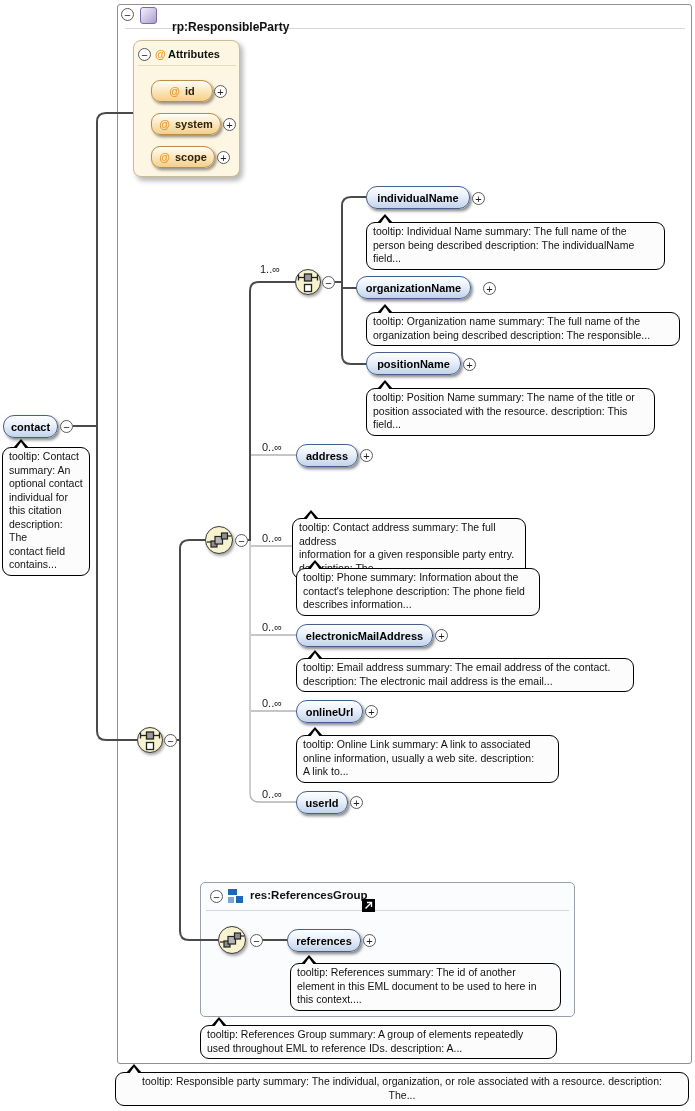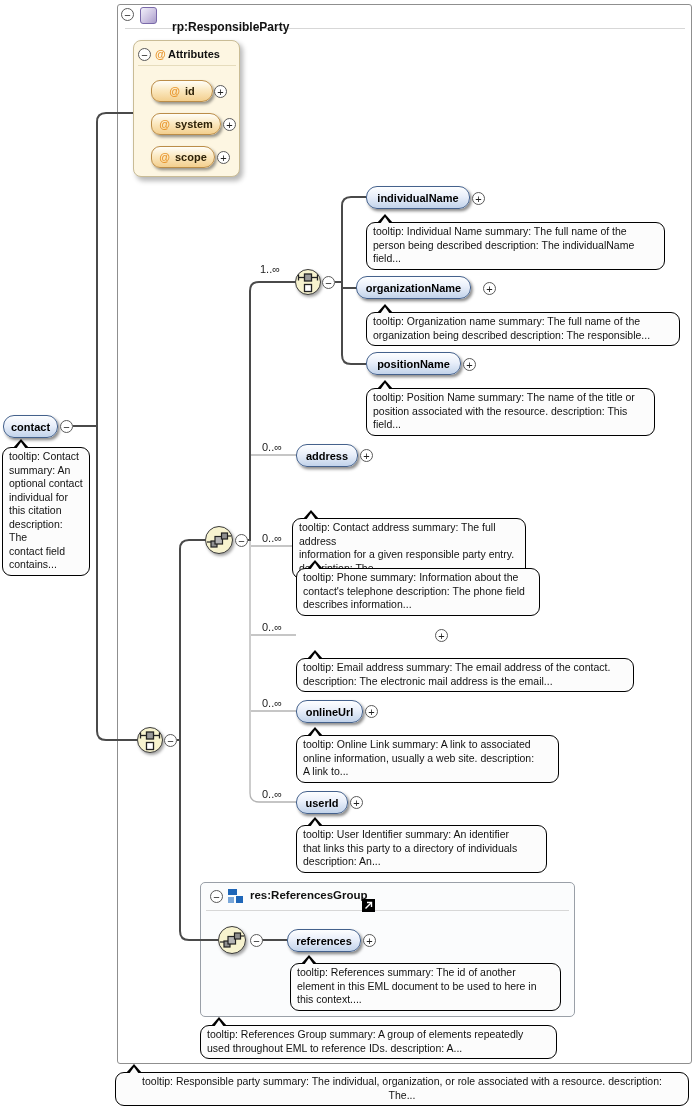--- a/index.html
+++ b/index.html
@@ -196,37 +196,35 @@
 description: The...</div>
 
   <span class="card" style="left:262px; top:532px;">0..∞</span>
   <div class="pill-el" style="left:296px; top:535px; width:50px;">phone</div>
   <span class="circle-btn" style="left:348px; top:540px;">+</span>
   <div class="tt" style="left:296px; top:568px; width:244px;">tooltip: Phone summary: Information about the
 contact's telephone description: The phone field
 describes information...</div>
 
   <span class="card" style="left:262px; top:621px;">0..∞</span>
+  <div class="pill-el" style="left:296px; top:624px; width:137px;">electronicMailAddress</div>
   <span class="circle-btn" style="left:435px; top:629px;">+</span>
   <div class="tt" style="left:296px; top:658px; width:338px;">tooltip: Email address summary: The email address of the contact.
 description: The electronic mail address is the email...</div>
 
   <span class="card" style="left:262px; top:697px;">0..∞</span>
   <div class="pill-el" style="left:296px; top:700px; width:67px;">onlineUrl</div>
   <span class="circle-btn" style="left:365px; top:705px;">+</span>
   <div class="tt" style="left:296px; top:735px; width:263px;">tooltip: Online Link summary: A link to associated
 online information, usually a web site. description:
 A link to...</div>
 
   <span class="card" style="left:262px; top:788px;">0..∞</span>
   <div class="pill-el" style="left:296px; top:791px; width:52px;text-align:right;">userId</div>
   <span class="circle-btn" style="left:350px; top:796px;">+</span>
-  <div class="tt" style="left:296px; top:825px; width:251px;">tooltip: User Identifier summary: An identifier
-that links this party to a directory of individuals
-description: An...</div>
 
   <span class="circle-btn" style="left:210px; top:890px;">−</span>
   <span class="ghdr-icon">
     <svg width="16" height="15">
       <rect x="0" y="0" width="9" height="6" fill="#1e66b8"></rect>
       <rect x="0" y="8" width="6" height="6" fill="#7aa7d9"></rect>
       <rect x="8" y="7" width="7" height="7" fill="#1e66b8"></rect>
     </svg>
   </span>
   <span class="subtitle" style="left:250px; top:889px;">res:ReferencesGroup</span>

